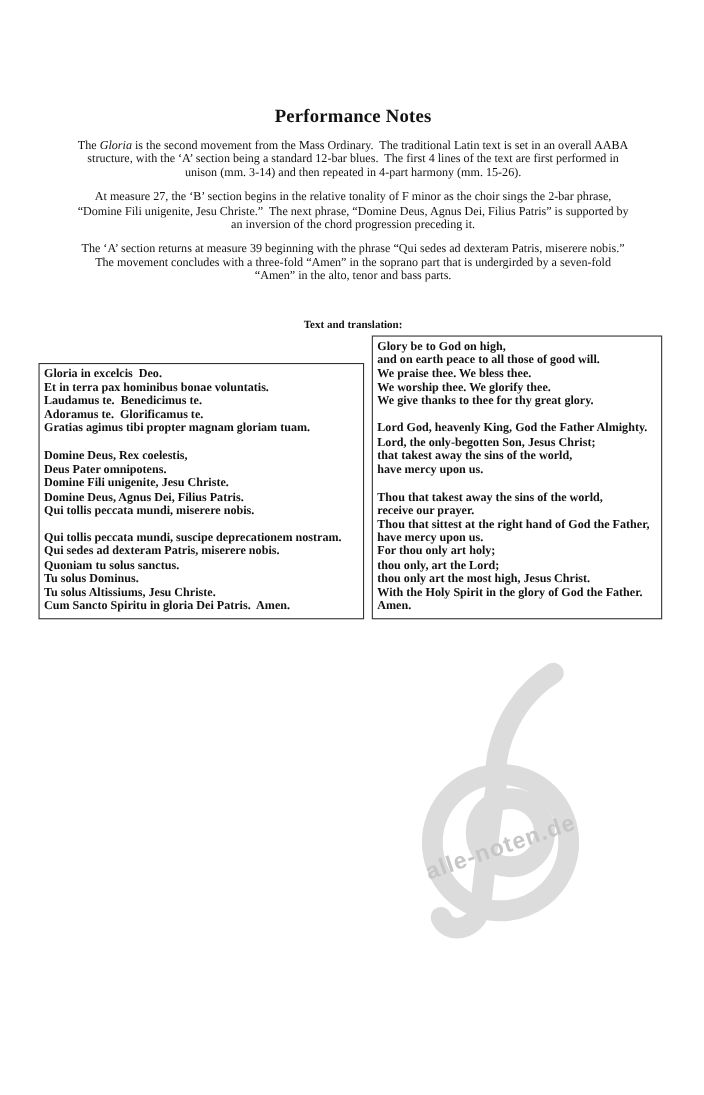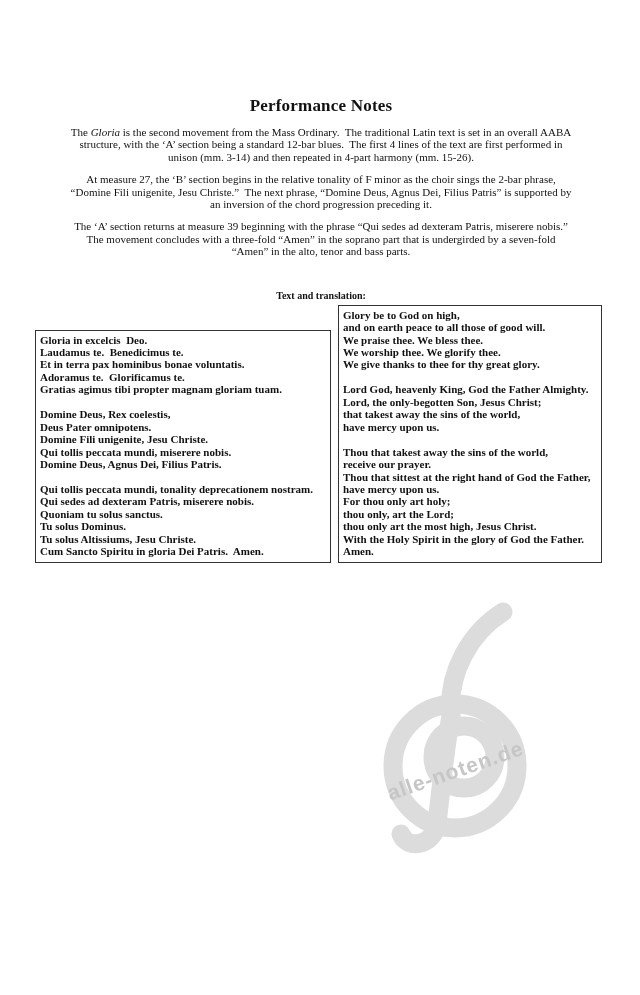--- a/index.html
+++ b/index.html
@@ -109,32 +109,32 @@
       <div class="pline">The ‘A’ section returns at measure 39 beginning with the phrase “Qui sedes ad dexteram Patris, miserere nobis.”</div>
       <div class="pline">The movement concludes with a three-fold “Amen” in the soprano part that is undergirded by a seven-fold</div>
       <div class="pline">“Amen” in the alto, tenor and bass parts.</div>
     </div>
 
     <div class="section-heading">Text and translation:</div>
 
     <div class="boxes">
       <div class="textbox latin-box">
           <div class="line">Gloria in excelcis  Deo.</div>
+          <div class="line">Et in terra pax hominibus bonae voluntatis.</div>
           <div class="line">Laudamus te.  Benedicimus te.</div>
-          <div class="line">Et in terra pax hominibus bonae voluntatis.</div>
           <div class="line">Adoramus te.  Glorificamus te.</div>
           <div class="line">Gratias agimus tibi propter magnam gloriam tuam.</div>
           <div class="line">&nbsp;</div>
           <div class="line">Domine Deus, Rex coelestis,</div>
           <div class="line">Deus Pater omnipotens.</div>
           <div class="line">Domine Fili unigenite, Jesu Christe.</div>
+          <div class="line">Domine Deus, Agnus Dei, Filius Patris.</div>
           <div class="line">Qui tollis peccata mundi, miserere nobis.</div>
-          <div class="line">Domine Deus, Agnus Dei, Filius Patris.</div>
           <div class="line">&nbsp;</div>
-          <div class="line">Qui tollis peccata mundi, tonality deprecationem nostram.</div>
+          <div class="line">Qui tollis peccata mundi, suscipe deprecationem nostram.</div>
           <div class="line">Qui sedes ad dexteram Patris, miserere nobis.</div>
           <div class="line">Quoniam tu solus sanctus.</div>
           <div class="line">Tu solus Dominus.</div>
           <div class="line">Tu solus Altissiums, Jesu Christe.</div>
           <div class="line">Cum Sancto Spiritu in gloria Dei Patris.  Amen.</div>
         </div>
       <div class="textbox english-box">
           <div class="line">Glory be to God on high,</div>
           <div class="line">and on earth peace to all those of good will.</div>
           <div class="line">We praise thee. We bless thee.</div>

